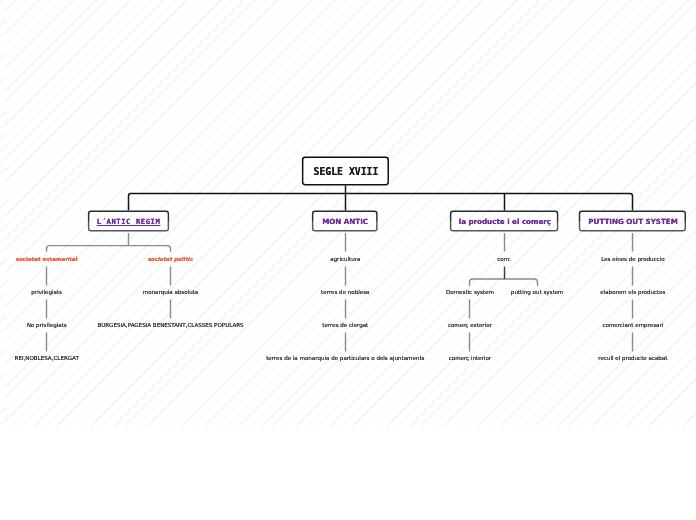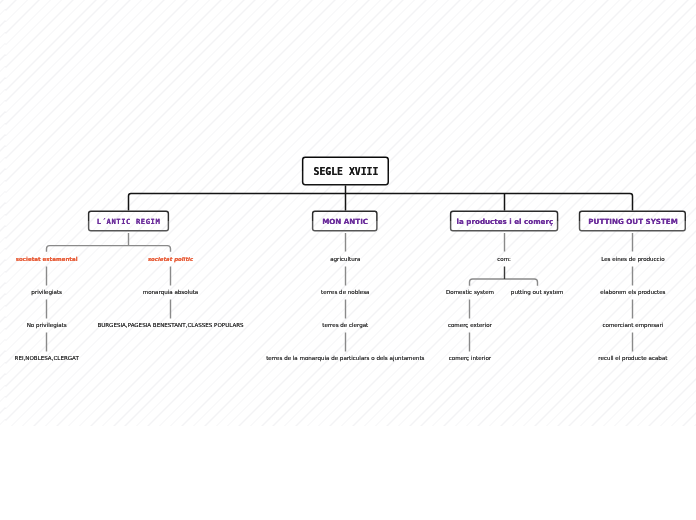--- a/index.html
+++ b/index.html
@@ -147,23 +147,23 @@
   </svg>
 
   <div class="node-box" id="root-box"></div>
   <div class="node-box branch-box" id="branch-box-0"></div>
   <div class="node-box branch-box" id="branch-box-1"></div>
   <div class="node-box branch-box" id="branch-box-2"></div>
   <div class="node-box branch-box" id="branch-box-3"></div>
 
   <div class="lbl title-lbl">SEGLE XVIII</div>
 
-  <div class="lbl mono-lbl" style="left:128.57px; top:218px;">L´ANTIC REGIM</div>
+  <div class="lbl mono-lbl" style="left:128.57px; top:218px;text-decoration:underline;">L´ANTIC REGIM</div>
   <div class="lbl branch-lbl" style="left:345.15px; top:218px;">MON ANTIC</div>
-  <div class="lbl branch-lbl" style="left:504.9px; top:218px;">la productes i el comerç</div>
+  <div class="lbl branch-lbl" style="left:504.9px; top:218px;">la producte i el comerç</div>
   <div class="lbl branch-lbl" style="left:633.1px; top:218px;">PUTTING OUT SYSTEM</div>
 
   <div class="lbl hl-lbl" style="left:46.7px; top:257px;">societat estamental</div>
   <div class="lbl hl-lbl it" style="left:170.5px; top:257px;">societat politic</div>
 
   <div class="lbl leaf-lbl" style="left:46.7px;  top:290px;">privilegiats</div>
   <div class="lbl leaf-lbl" style="left:46.7px;  top:323px;">No privilegiats</div>
   <div class="lbl leaf-lbl" style="left:46.7px;  top:356px;">REI,NOBLESA,CLERGAT</div>
 
   <div class="lbl leaf-lbl" style="left:170.5px; top:290px;">monarquia absoluta</div>

